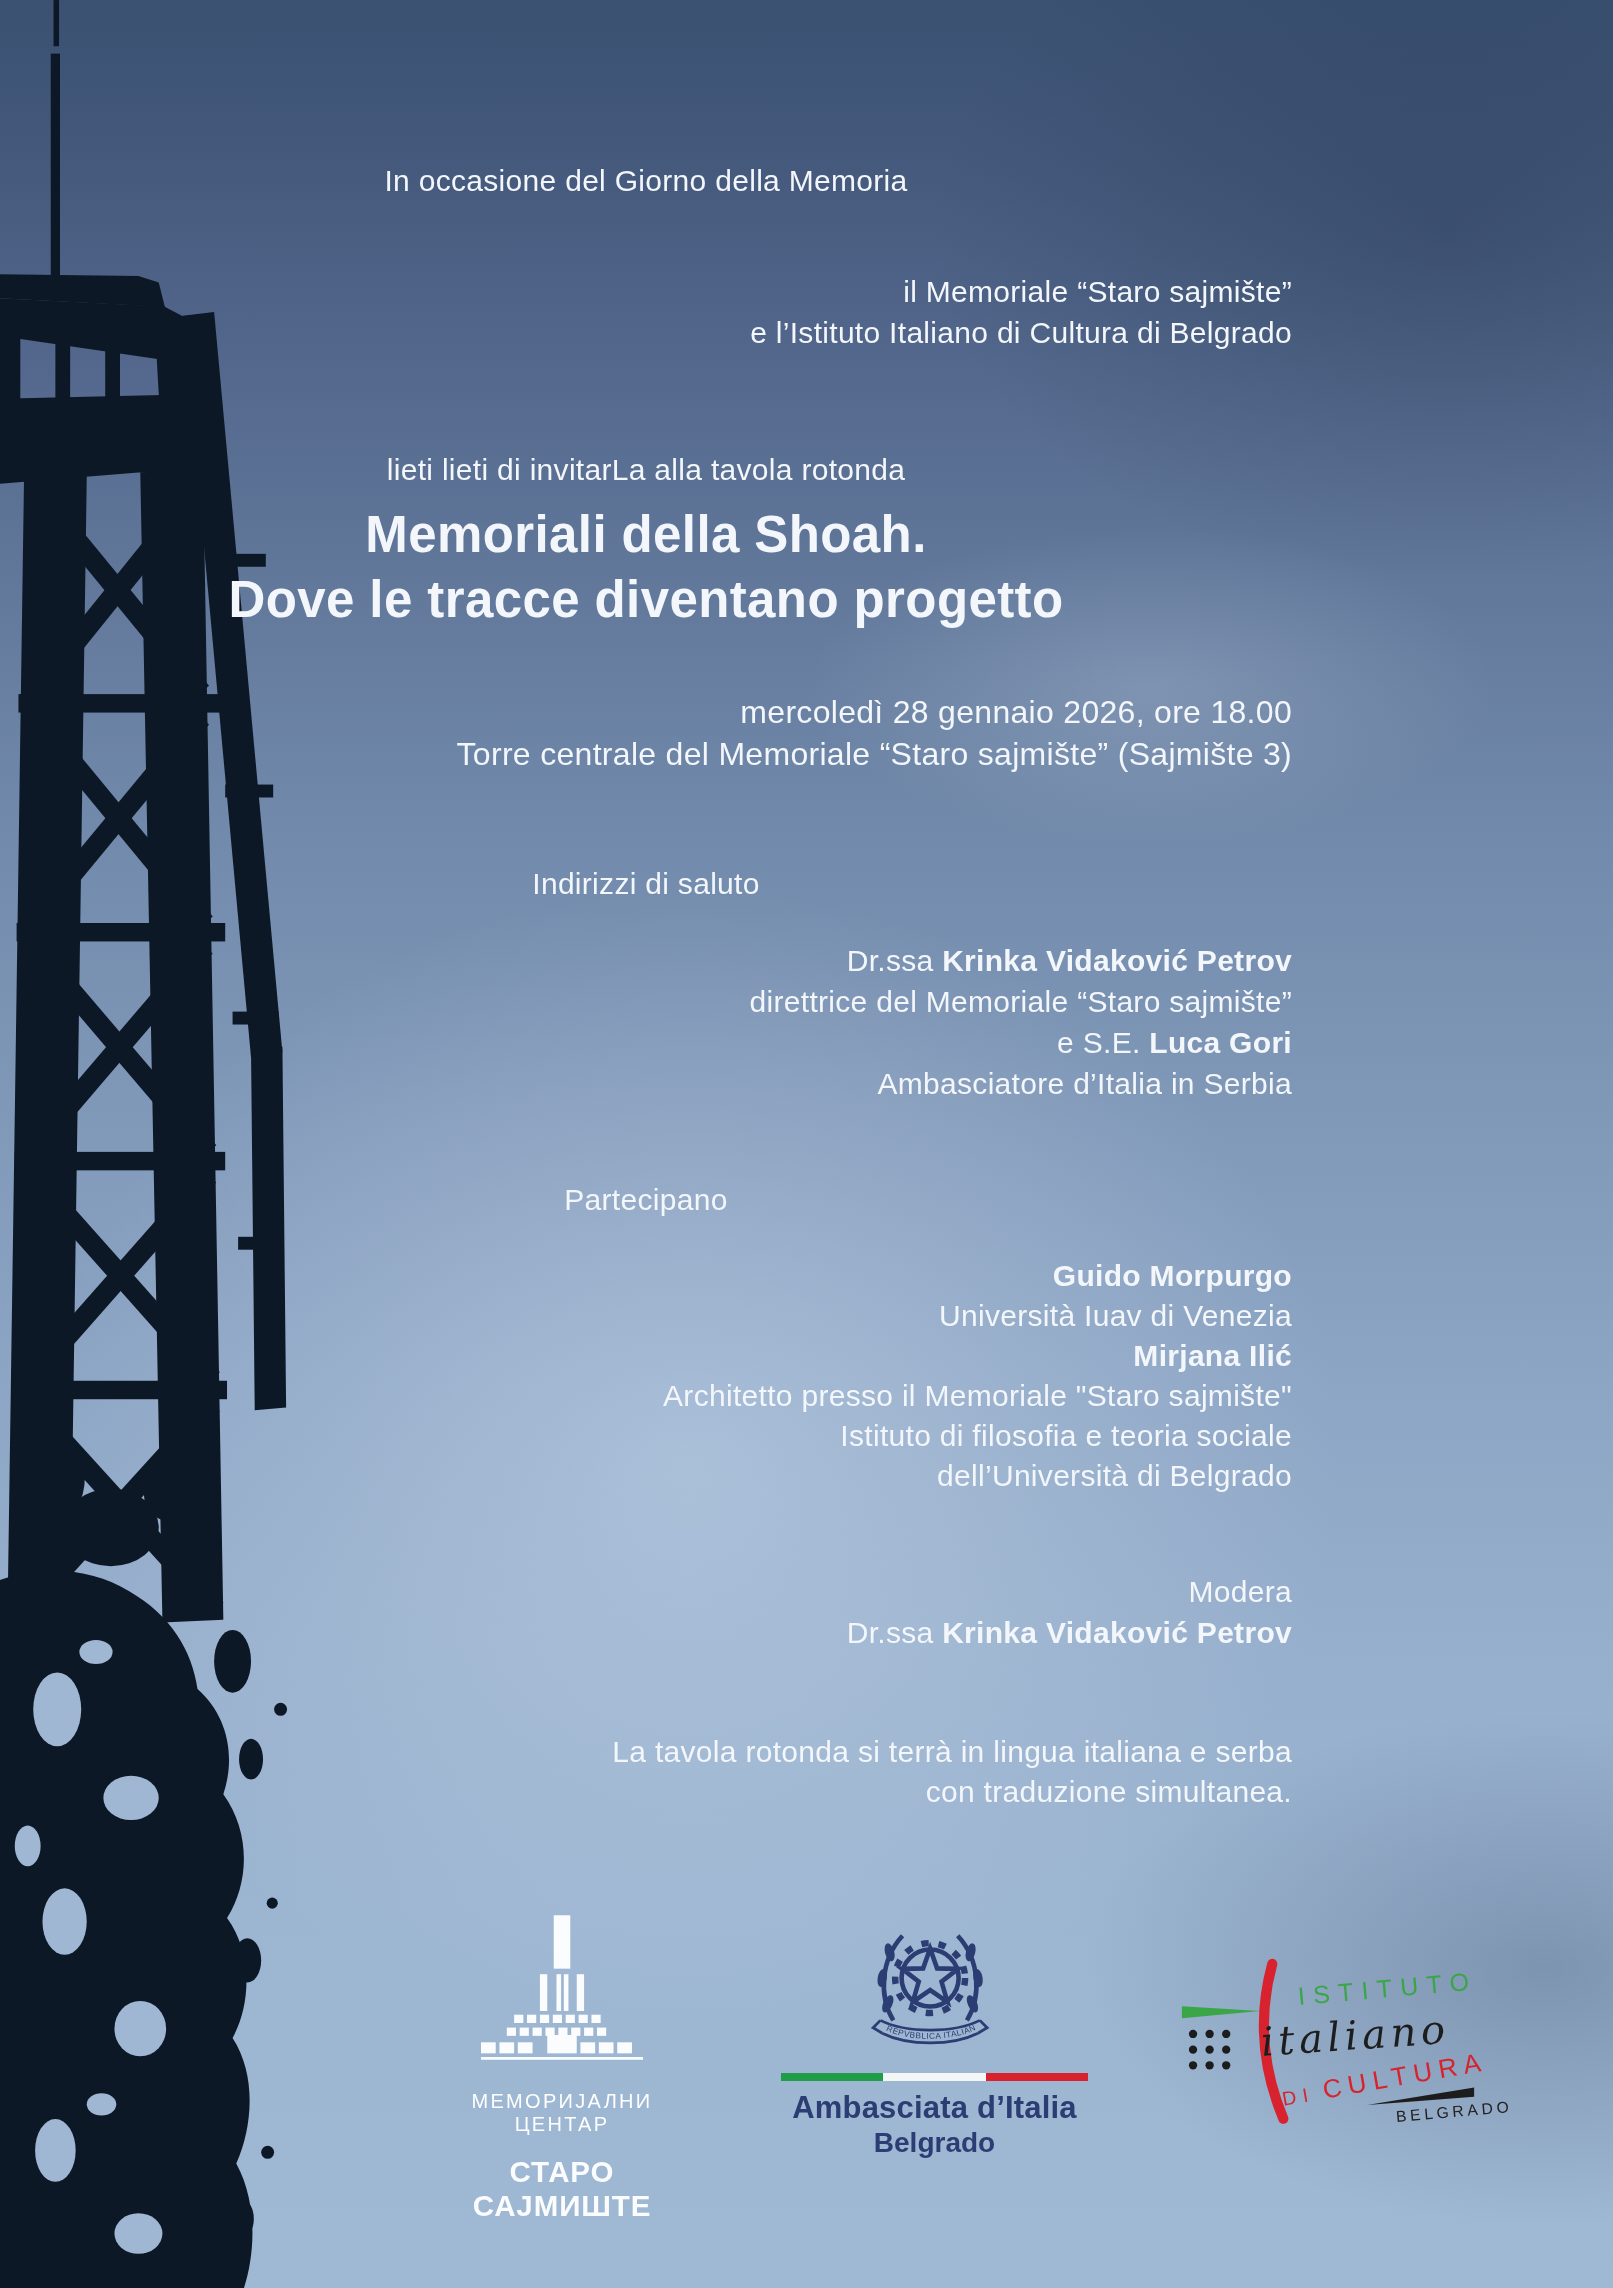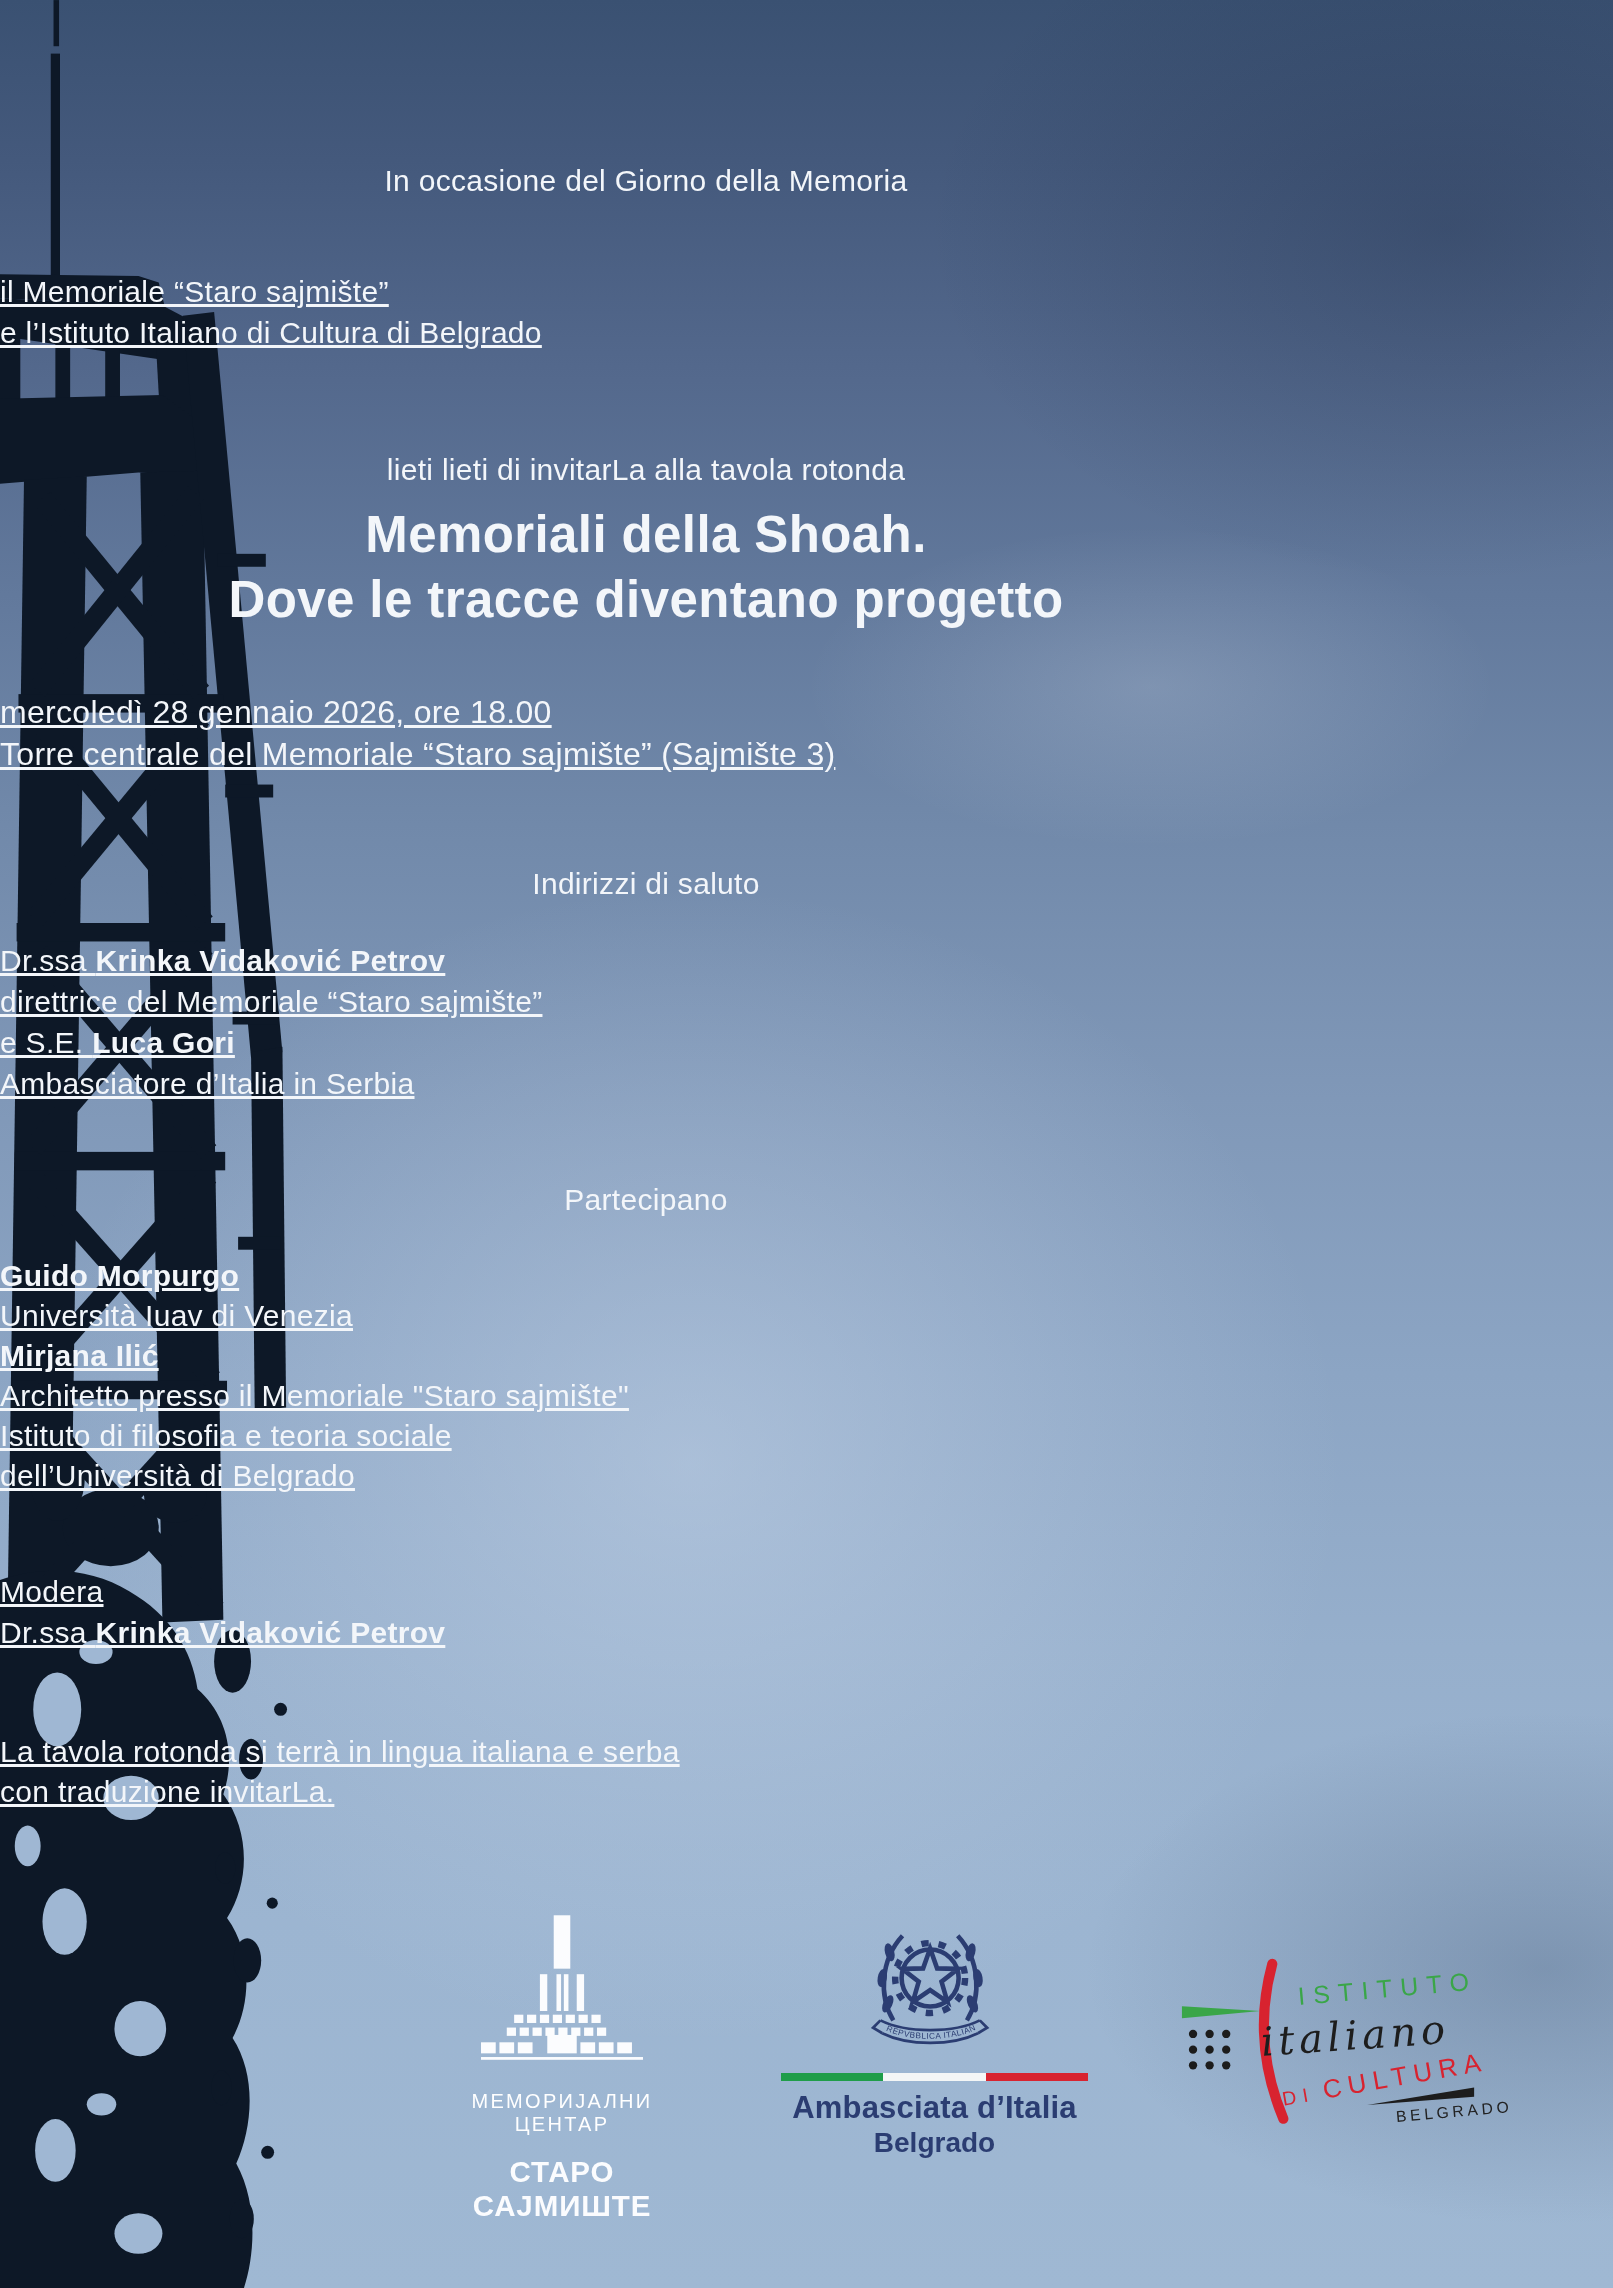--- a/index.html
+++ b/index.html
@@ -8,21 +8,21 @@
   .sky{position:absolute;inset:0;
     background:
       radial-gradient(ellipse 55% 35% at 42% 64%, rgba(198,214,234,0.50), rgba(198,214,234,0) 72%),
       radial-gradient(ellipse 45% 22% at 88% 10%, rgba(23,38,63,0.28), rgba(23,38,63,0) 70%),
       radial-gradient(ellipse 40% 16% at 94% 86%, rgba(52,72,102,0.30), rgba(52,72,102,0) 70%),
       radial-gradient(ellipse 30% 10% at 70% 30%, rgba(230,238,248,0.18), rgba(230,238,248,0) 70%),
       linear-gradient(180deg,#3a5172 0%,#44597c 7%,#53688c 16%,#62799c 26%,#7189aa 36%,#8098b8 48%,#8ca5c4 60%,#96afcc 72%,#9cb5d1 84%,#9fb8d3 100%);}
   .tower{position:absolute;left:0;top:0;}
   .content{position:absolute;left:0;top:0;width:1292px;height:2289px;color:#f3f6fa;}
   .tline{position:absolute;width:100%;text-align:center;font-size:30px;line-height:41px;font-weight:400;letter-spacing:0.3px;}
-  .tblock{position:absolute;width:100%;text-align:left;font-size:30px;line-height:41px;letter-spacing:0.3px;text-decoration:underline;}
+  .tblock{position:absolute;width:100%;text-align:right;font-size:30px;line-height:41px;letter-spacing:0.3px;}
   .bold{font-weight:700;}
   .title{position:absolute;width:100%;text-align:center;font-size:51px;line-height:65px;font-weight:800;letter-spacing:0.4px;}
   .datevenue{font-size:32px;line-height:42px;}
   .plist{line-height:40px;}
   .note{line-height:40px;}
   
   .logo{position:absolute;color:#fff;}
   .mc-logo{left:456px;top:1915px;width:212px;text-align:center;}
   .mc-line1{font-size:20px;letter-spacing:2.3px;margin-top:26px;color:#ffffff;}
   .mc-line2{font-size:29.5px;font-weight:700;letter-spacing:0.9px;margin-top:19px;color:#fbfcfe;}
@@ -152,21 +152,21 @@
       <div>dell’Università di Belgrado</div>
     </div>
 
     <div class="tblock" style="top:1571px">
       <div>Modera</div>
       <div><span>Dr.ssa </span><span class="bold">Krinka Vidaković Petrov</span></div>
     </div>
 
     <div class="tblock note" style="top:1732px">
       <div>La tavola rotonda si terrà in lingua italiana e serba</div>
-      <div>con traduzione invitarLa.</div>
+      <div>con traduzione simultanea.</div>
     </div>
   </div>
 
   <div class="logo mc-logo">
     <svg width="162" height="146" viewBox="0 0 176 158" aria-hidden="true">
       <g fill="#fbfcfe">
         <rect x="79" y="0" width="18" height="58"></rect>
         <rect x="64" y="64" width="8" height="40"></rect>
         <rect x="82" y="64" width="5" height="40"></rect>
         <rect x="90" y="64" width="5" height="40"></rect>

